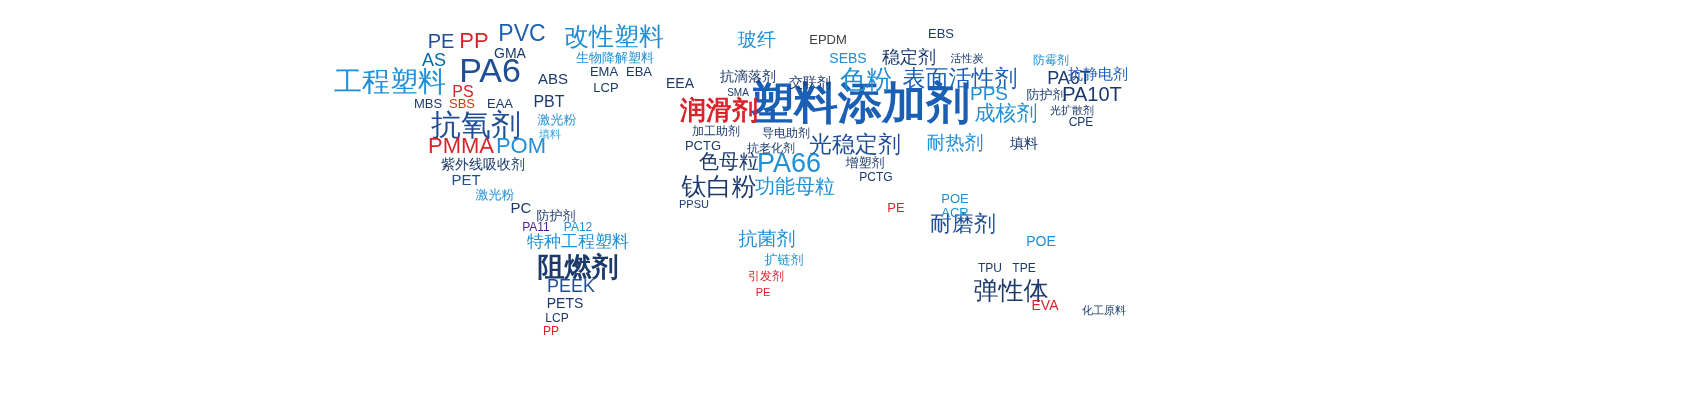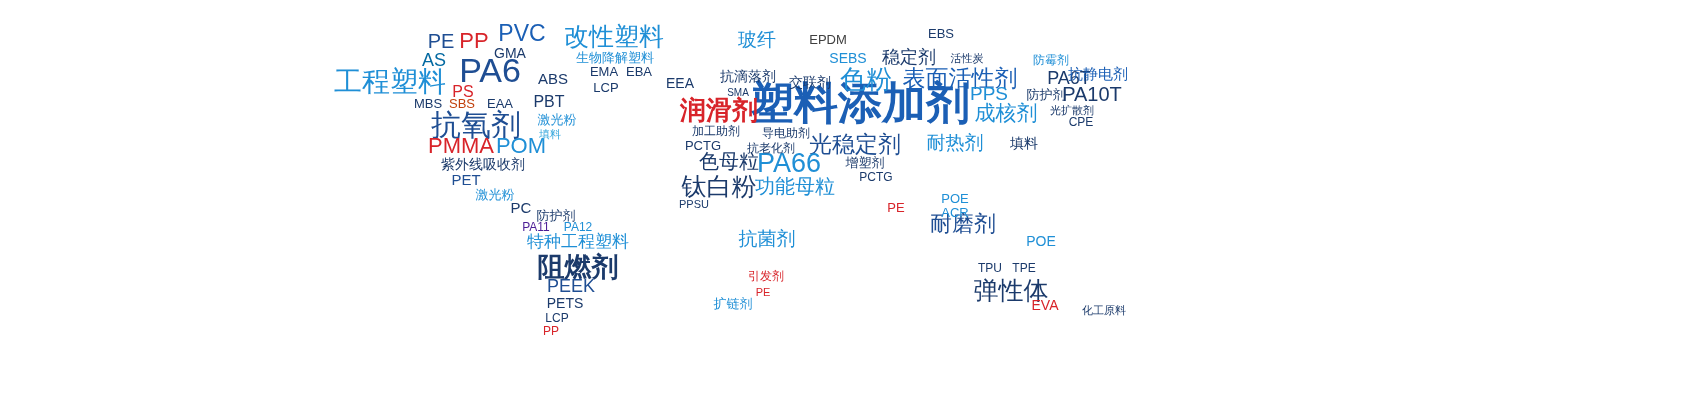--- a/index.html
+++ b/index.html
@@ -112,20 +112,20 @@
     <span class="word latin" style="left: 703px; top: 145px; font-size: 13px; color: rgb(27, 58, 107);">PCTG</span>
     <span class="word cjk" style="left: 771px; top: 148px; font-size: 12px; color: rgb(27, 58, 107);">抗老化剂</span>
     <span class="word cjk" style="left: 865px; top: 162px; font-size: 13px; color: rgb(27, 58, 107);">增塑剂</span>
     <span class="word latin" style="left: 876px; top: 177px; font-size: 12px; color: rgb(27, 58, 107);">PCTG</span>
     <span class="word cjk" style="left: 1024px; top: 143px; font-size: 14px; color: rgb(27, 58, 107);">填料</span>
     <span class="word latin" style="left: 694px; top: 204px; font-size: 11px; color: rgb(27, 58, 107);">PPSU</span>
     <span class="word latin" style="left: 896px; top: 207px; font-size: 13px; color: rgb(216, 36, 42);">PE</span>
     <span class="word latin" style="left: 955px; top: 198px; font-size: 13px; color: rgb(31, 143, 214);">POE</span>
     <span class="word latin" style="left: 955px; top: 212px; font-size: 13px; color: rgb(31, 143, 214);">ACR</span>
     <span class="word latin" style="left: 1041px; top: 241px; font-size: 14px; color: rgb(31, 143, 214);">POE</span>
-    <span class="word cjk" style="left: 733px; top: 259px; font-size: 13px; color: rgb(31, 143, 214); margin-top: 44px;">扩链剂</span>
+    <span class="word cjk" style="left: 784px; top: 259px; font-size: 13px; color: rgb(31, 143, 214);">扩链剂</span>
     <span class="word cjk" style="left: 766px; top: 276px; font-size: 12px; color: rgb(216, 36, 42);">引发剂</span>
     <span class="word latin" style="left: 763px; top: 292px; font-size: 11px; color: rgb(216, 36, 42);">PE</span>
     <span class="word latin" style="left: 990px; top: 268px; font-size: 12px; color: rgb(27, 58, 107);">TPU</span>
     <span class="word latin" style="left: 1024px; top: 268px; font-size: 12px; color: rgb(27, 58, 107);">TPE</span>
     <span class="word latin" style="left: 1045px; top: 305px; font-size: 14px; color: rgb(216, 36, 42);">EVA</span>
     <span class="word cjk" style="left: 1104px; top: 310px; font-size: 11px; color: rgb(27, 58, 107);">化工原料</span>
   </div>
 
 </body></html>

